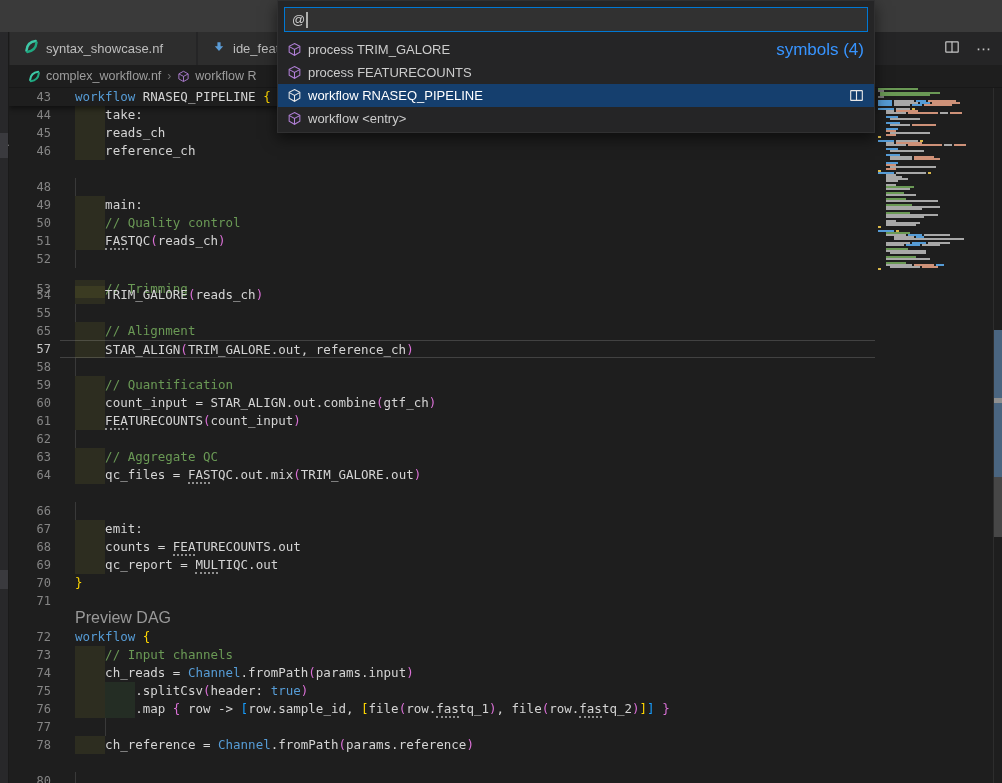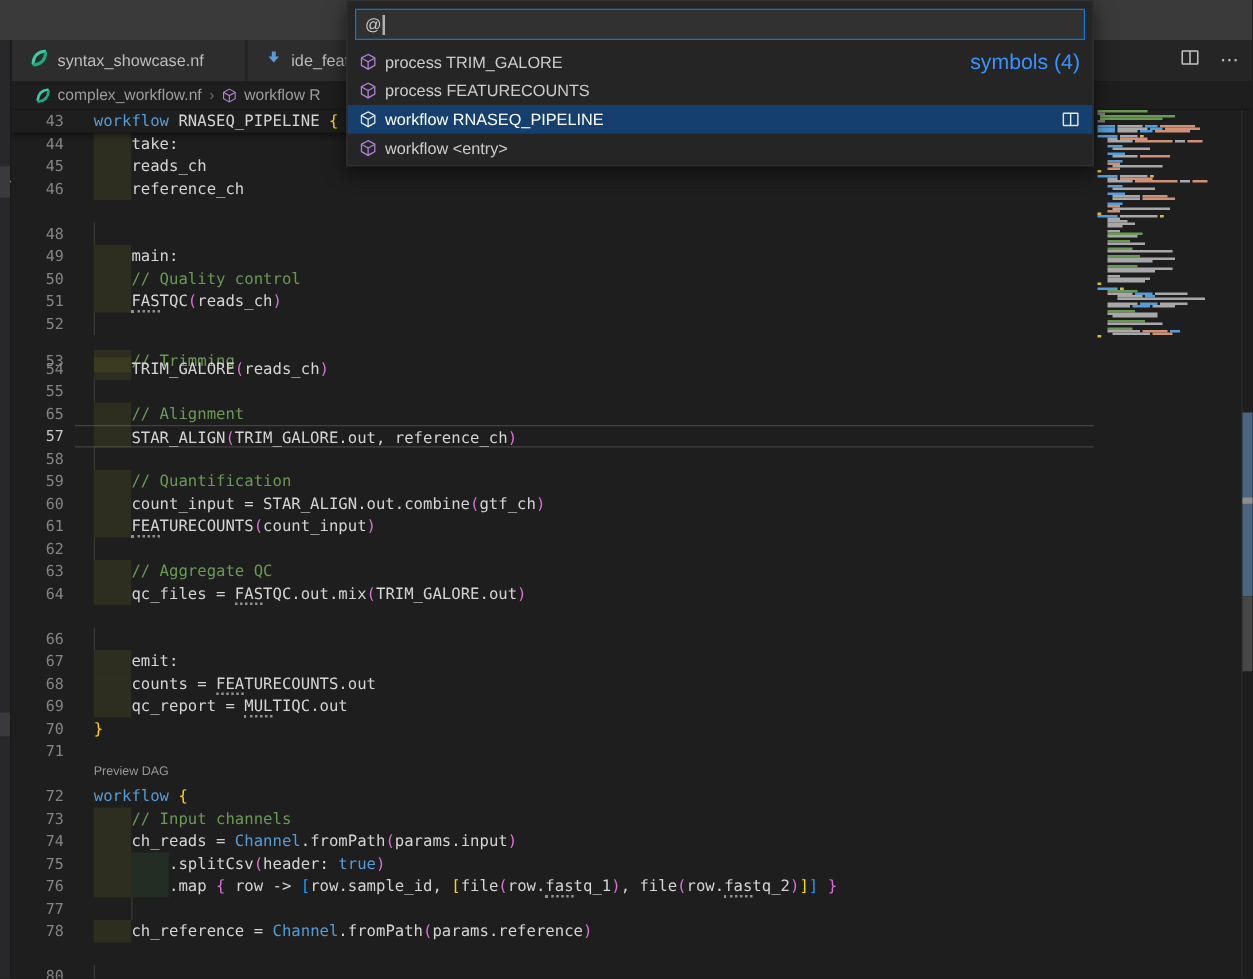--- a/index.html
+++ b/index.html
@@ -35,21 +35,21 @@
   .codebody{position:absolute;left:51px;top:0;width:815px;height:18px;padding-left:15px;box-sizing:border-box;}
   .code-row.current .codebody{border-top:1px solid rgba(255,255,255,0.16);border-bottom:1px solid rgba(255,255,255,0.16);height:18px;box-sizing:border-box;}
   .ind{position:absolute;top:0;height:18px;width:30px;}
   .ind.l1{background:rgba(255,255,64,0.07);left:66px;}
   .ind.l2{background:rgba(127,255,127,0.07);left:96px;}
   .guide{position:absolute;top:0;height:18px;width:1px;background:rgba(255,255,255,0.12);}
   .tk-k{color:var(--k);} .tk-p{color:var(--p);} .tk-c{color:var(--c);}
   .tk-y{color:var(--y);} .tk-m{color:var(--m);} .tk-u{color:var(--u);}
   .tk-h{color:var(--p);border-bottom:2px dotted rgba(238,238,238,0.55);}
   #sticky-row{position:absolute;left:0;top:0;width:866px;height:18px;background:#1e1e1e;box-shadow:0 3px 5px rgba(0,0,0,0.45);z-index:5;}
-  #codelens{position:absolute;left:66px;width:300px;height:18px;color:#999999;font-size:10px;line-height:16px;cursor:pointer;}
+  #codelens{position:absolute;left:66px;width:300px;height:18px;color:#999999;font-size:16px;line-height:16px;cursor:pointer;}
 
   
   #minimap{left:876px;top:88px;width:117px;height:695px;background:#1e1e1e;}
   .mm-row{position:relative;height:2px;}
   .mm-seg{position:absolute;top:0;height:1.6px;}
   #scrollcol{left:993px;top:88px;width:9px;height:695px;background:#1e1e1e;border-left:1px solid rgba(255,255,255,0.07);box-sizing:border-box;}
   #scroll-blue{position:absolute;left:0;top:242px;width:9px;height:147px;background:#4a6580;}
   #scroll-mark{position:absolute;left:0;top:310px;width:9px;height:5px;background:#8f8f8f;}
   #scroll-thumb{position:absolute;left:0;top:389px;width:9px;height:60px;background:#474747;}
 

